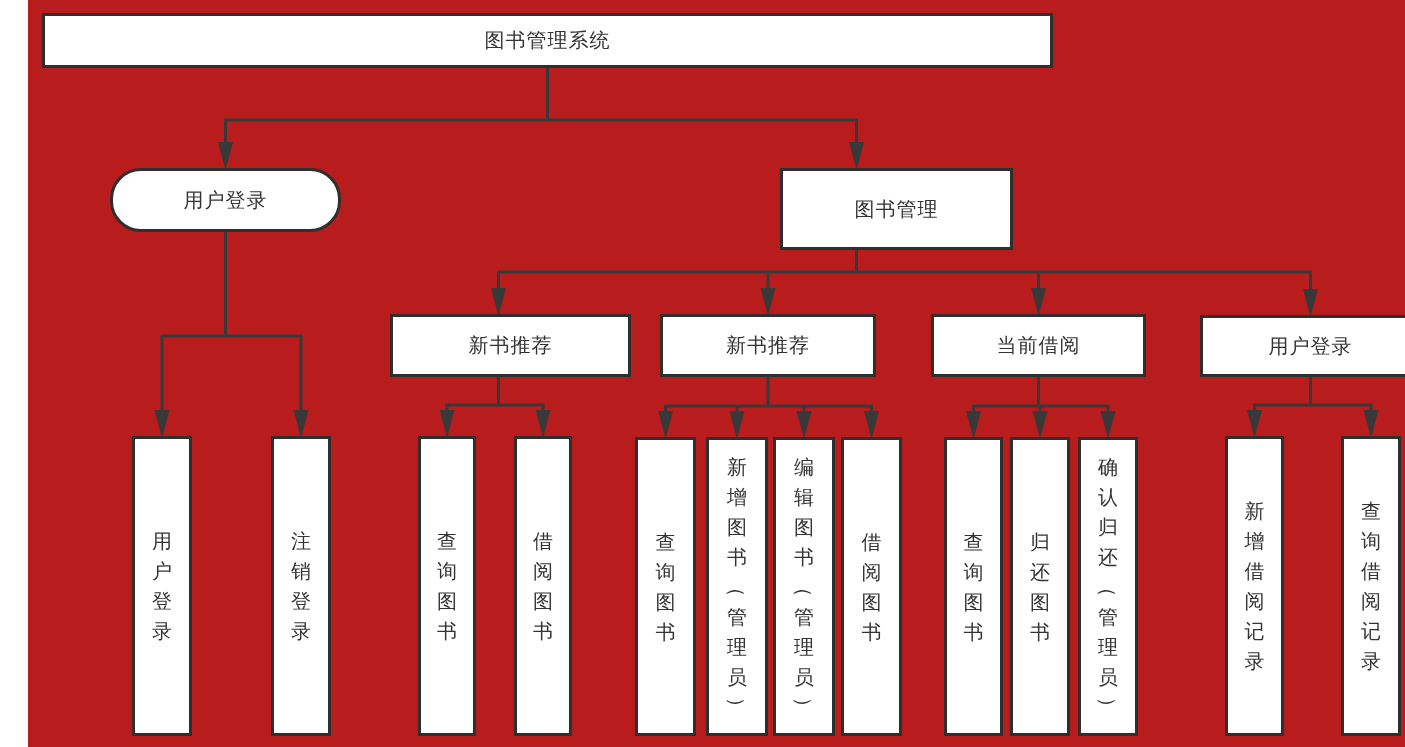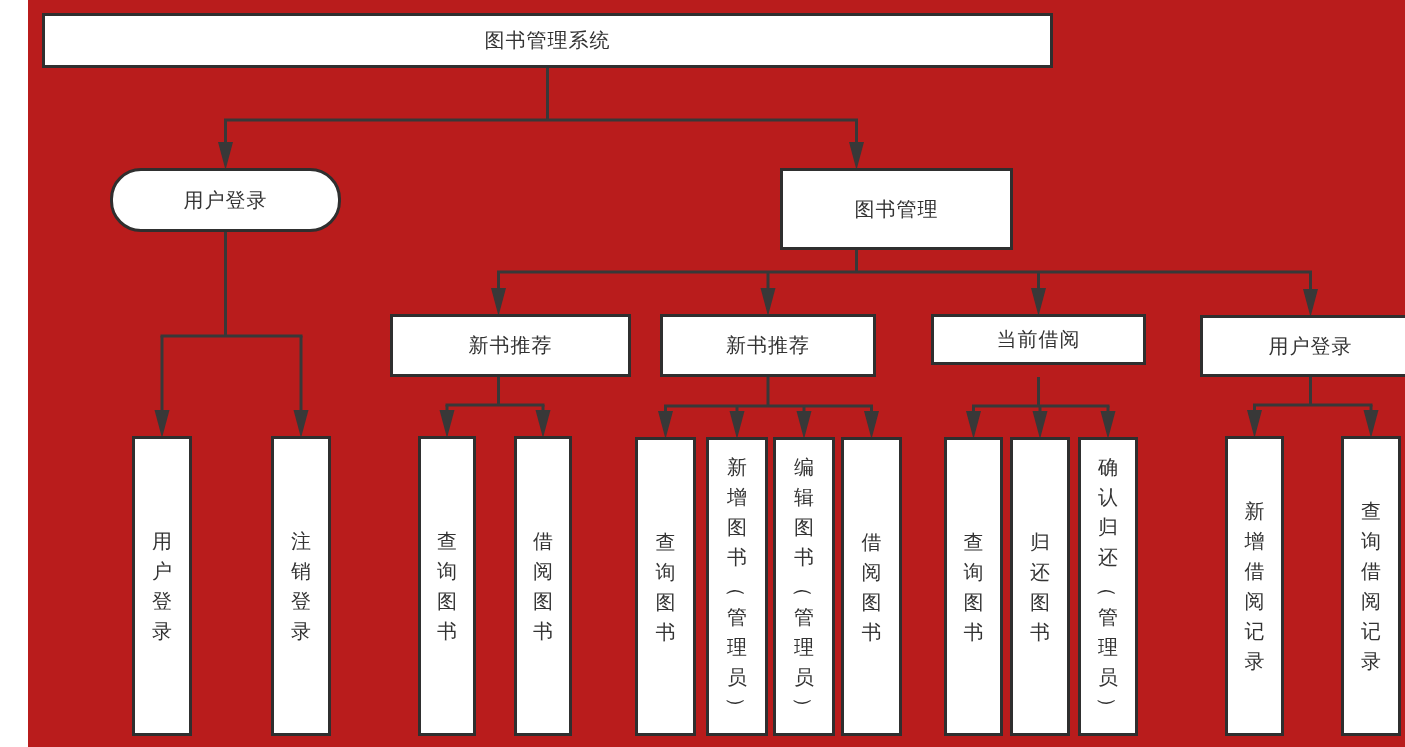--- a/index.html
+++ b/index.html
@@ -137,21 +137,21 @@
         <div class="vchar">理</div>
         <div class="vchar">员</div>
         <div class="vchar rot">）</div>
       </div>
       <div class="node leaf" style="left: 813px; top: 437px; width: 61px; height: 299px;">
         <div class="vchar">借</div>
         <div class="vchar">阅</div>
         <div class="vchar">图</div>
         <div class="vchar">书</div>
       </div>
-      <div class="node" style="left: 903px; top: 314px; width: 215px; height: 51px;">当前借阅</div>
+      <div class="node" style="left: 903px; top: 314px; width: 215px; height: 63px;">当前借阅</div>
       <div class="node leaf" style="left: 916px; top: 437px; width: 59px; height: 299px;">
         <div class="vchar">查</div>
         <div class="vchar">询</div>
         <div class="vchar">图</div>
         <div class="vchar">书</div>
       </div>
       <div class="node leaf" style="left: 982px; top: 437px; width: 60px; height: 299px;">
         <div class="vchar">归</div>
         <div class="vchar">还</div>
         <div class="vchar">图</div>

